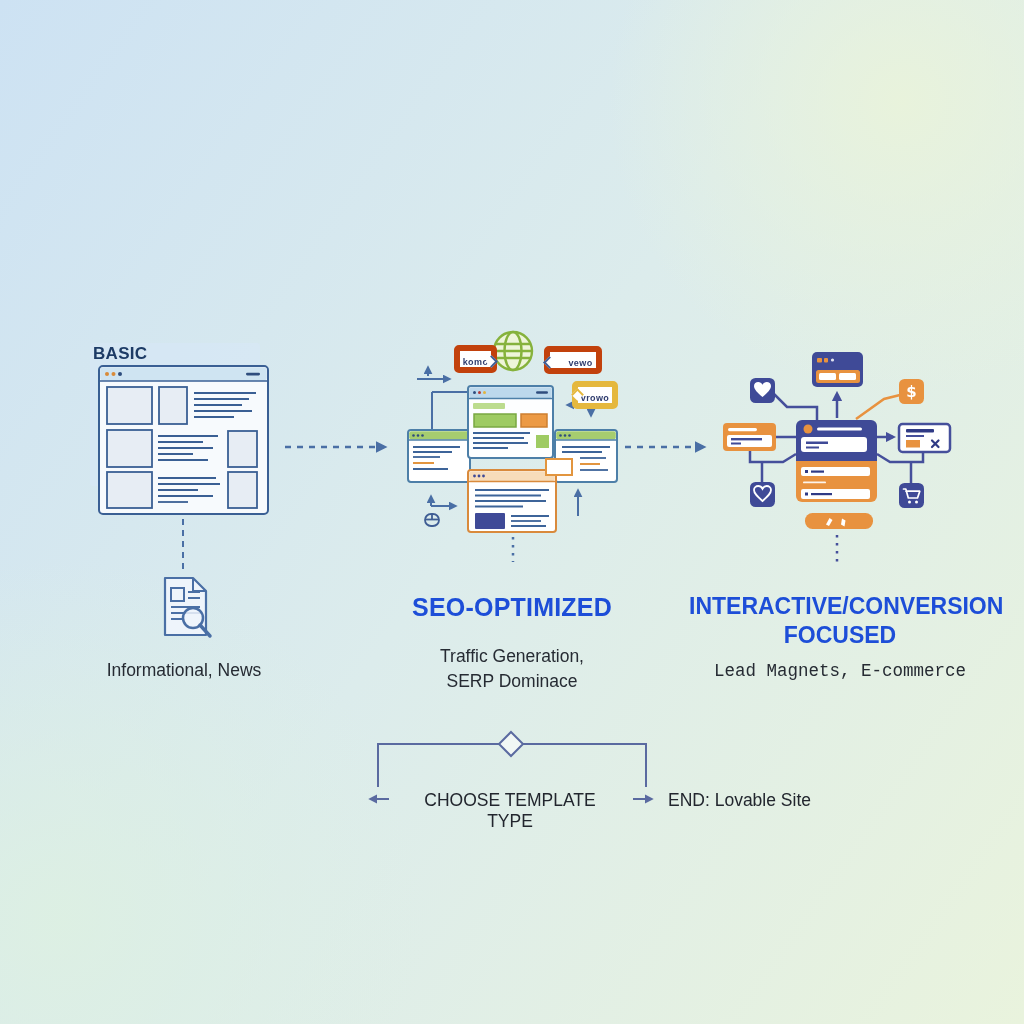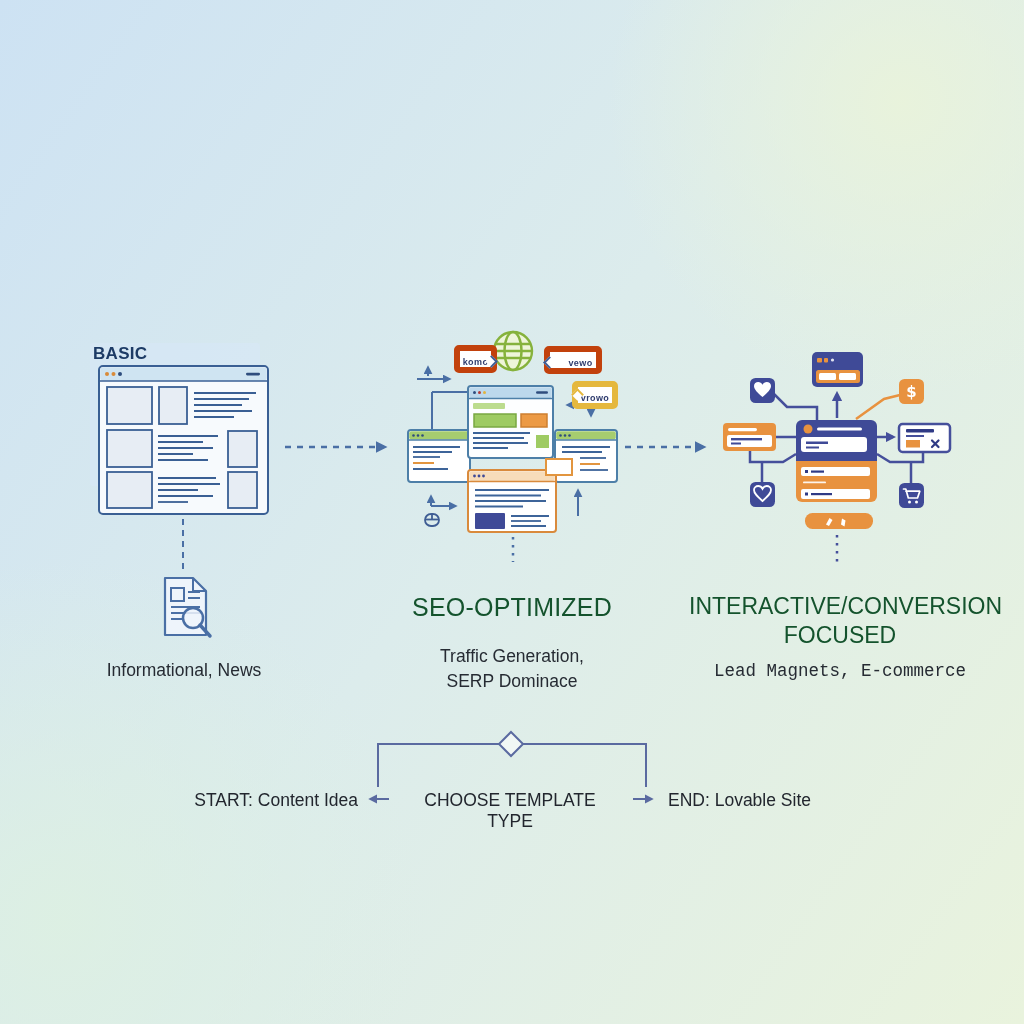--- a/index.html
+++ b/index.html
@@ -9,21 +9,21 @@
     background:
       radial-gradient(420px 420px at 88% 10%, rgba(233,243,219,0.95) 0%, rgba(233,243,219,0) 70%),
       radial-gradient(520px 520px at 6% 90%, rgba(221,240,226,0.9) 0%, rgba(221,240,226,0) 70%),
       linear-gradient(125deg,#cde2f3 0%,#dcecec 48%,#e9f3dd 100%);
   }
   #canvas{position:relative;width:860px;height:1024px;}
   .abs{position:absolute;}
   .panel{background:rgba(215,231,245,0.72);border-radius:3px;}
   .basic-label{font-size:17px;font-weight:bold;color:#1d3b66;letter-spacing:.3px;}
   .cap{font-size:17.5px;color:#262b33;text-align:center;line-height:25px;}
-  .title{font-weight:normal;color:#14532d;text-align:center;}
+  .title{font-weight:bold;color:#1d4ed8;text-align:center;}
   .seo-title{font-size:25px;letter-spacing:.2px;}
   .int-title{font-size:23px;line-height:29px;}
   .bubble{
     position:absolute;background:#fff;border:6px solid #c2410c;border-radius:5px;
     font-size:9px;font-weight:bold;color:#2f3c6e;display:flex;align-items:flex-end;justify-content:center;
     letter-spacing:.4px;
   }
   .bubble::after{
     content:"";position:absolute;width:7px;height:7px;background:#fff;transform:rotate(45deg);
   }
@@ -349,17 +349,16 @@
       </defs>
     <g stroke="#5a6aa0" stroke-width="2" fill="none">
       <path d="M23,62 V19 H144"></path>
       <path d="M168,19 H291 V62"></path>
       <polygon points="156,7 168,19 156,31 144,19" fill="rgba(255,255,255,0.55)"></polygon>
       <line x1="34" y1="74" x2="16" y2="74" marker-end="url(#mF)"></line>
       <line x1="278" y1="74" x2="296" y2="74" marker-end="url(#mF)"></line>
     </g>
   </svg>
 
-  <div class="flow-label" style="left:148px;top:790px;width:210px;text-align:right;">START: Content Idea</div>
   <div class="flow-label" style="left:400px;top:790px;width:220px;text-align:center;">CHOOSE TEMPLATE TYPE</div>
   <div class="flow-label" style="left:668px;top:790px;width:210px;text-align:left;">END: Lovable Site</div>
 
 </div>
 
 </body></html>

